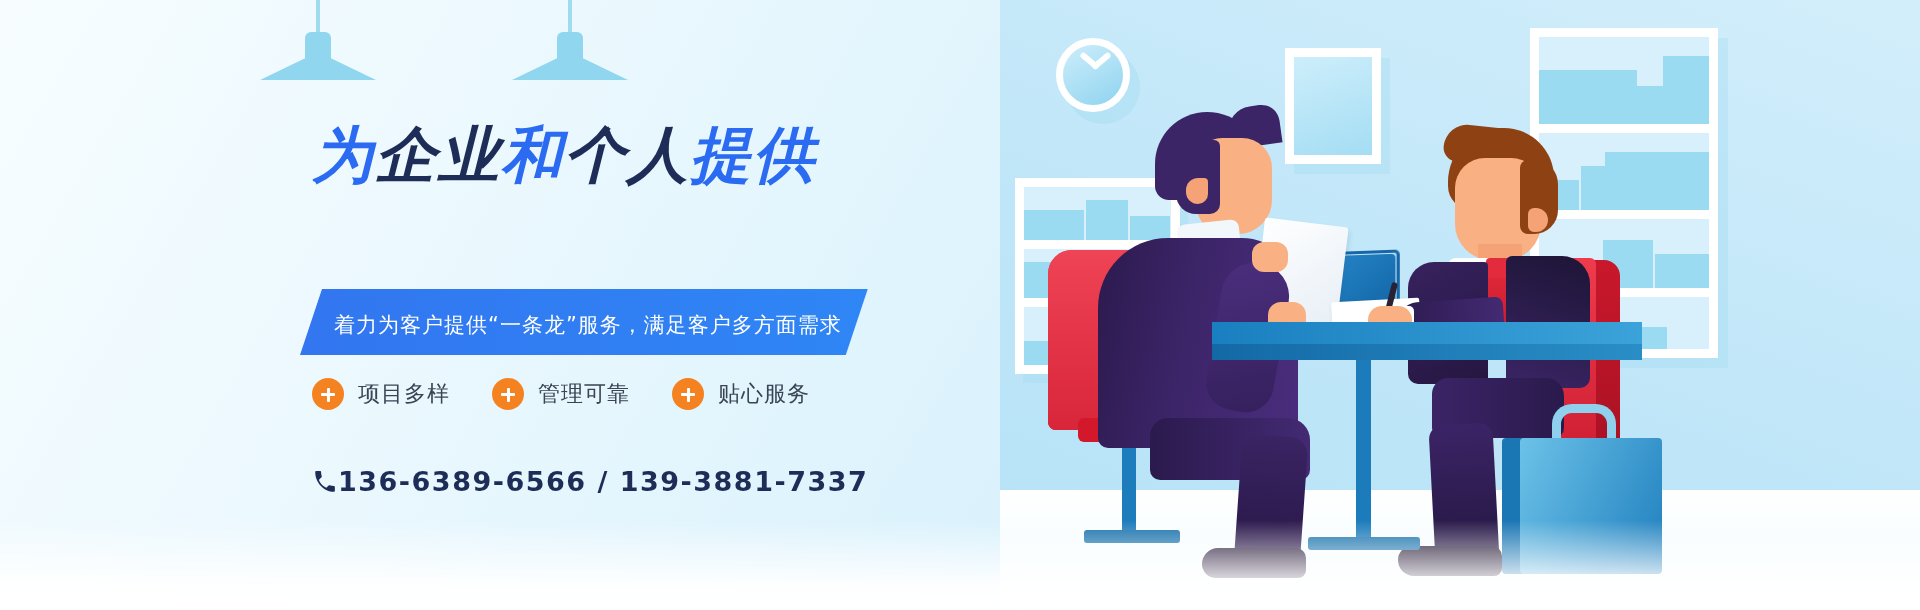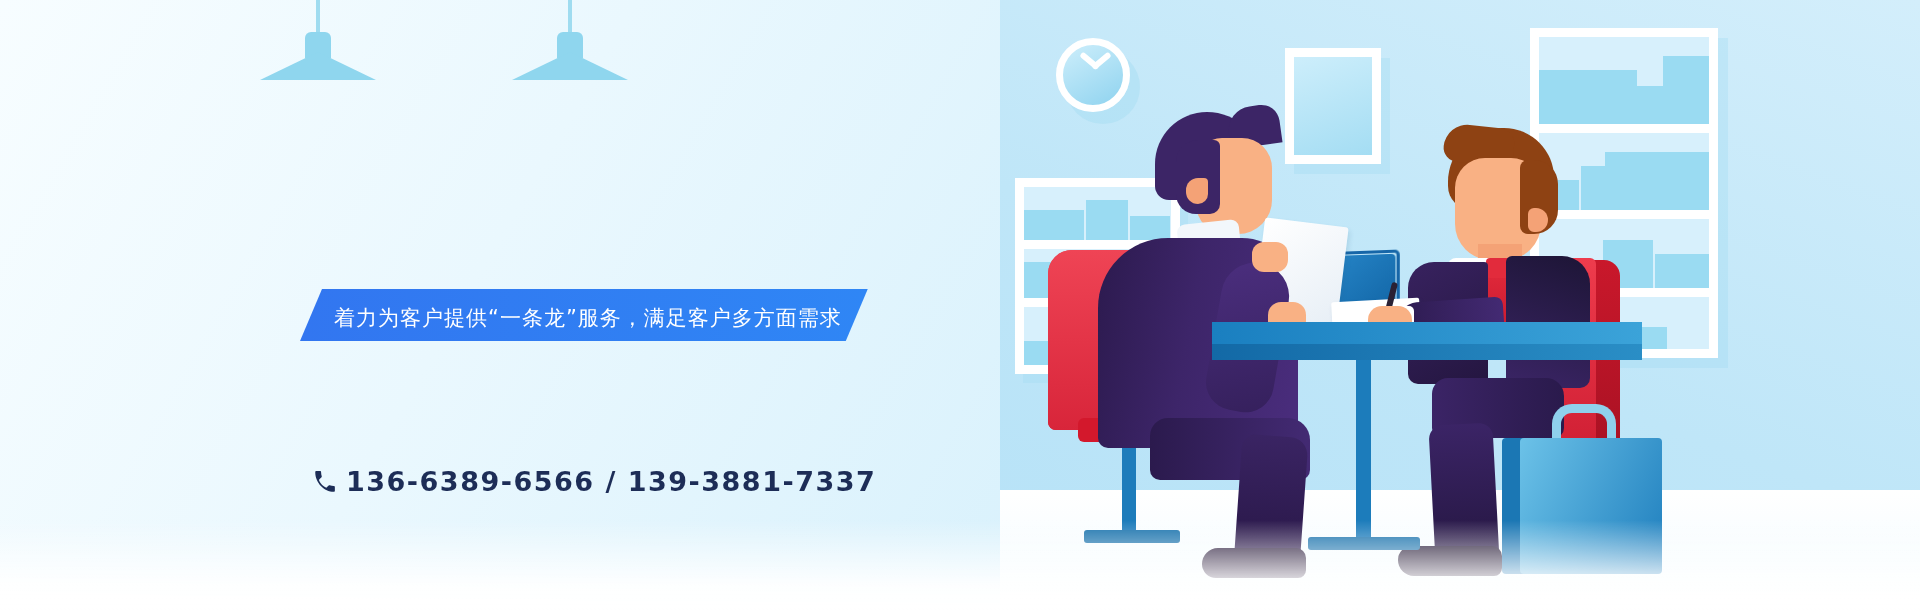--- a/index.html
+++ b/index.html
@@ -265,21 +265,21 @@
     letter-spacing:2px;
     font-style:italic;
     white-space:nowrap;
   }
   .headline .line2 { margin-top:4px; }
   .hl-blue { color:#2a6bf2; }
   .hl-navy { color:#1d2d57; }
 
   .ribbon {
     position:absolute; left:300px; top:289px;
-    height:52px;
+    height:66px;
     background: linear-gradient(90deg,#3276f0,#2f86f5);
     display:flex; align-items:center;
     padding:6px 26px 0 34px;
     clip-path: polygon(22px 0, 100% 0, calc(100% - 22px) 100%, 0 100%);
   }
   .ribbon-text {
     color:#ffffff; font-size:21px; letter-spacing:1px;
     font-family:"DejaVu Sans","Liberation Sans", sans-serif;
     white-space:nowrap;
   }
@@ -295,21 +295,21 @@
     content:""; position:absolute; background:#fff; border-radius:1px;
   }
   .feat-dot::before { left:9px; top:15px; width:14px; height:3px; }
   .feat-dot::after  { left:14.5px; top:9.5px; width:3px; height:14px; }
   .feat-label {
     font-size:22px; color:#3a4454; letter-spacing:1px;
     font-family:"DejaVu Sans","Liberation Sans", sans-serif;
     white-space:nowrap;
   }
 
-  .phone-row { position:absolute; left:312px; top:466px; display:flex; align-items:center; gap:8px; }
+  .phone-row { position:absolute; left:312px; top:466px; display:flex; align-items:center; gap:0; }
   .phone-icon { width:26px; height:26px; flex:none; }
   .phone-number {
     font-family:"DejaVu Sans","Liberation Sans", sans-serif;
     font-weight:bold; font-size:27px; letter-spacing:1.5px; color:#1d2d57;
     white-space:nowrap;
   }
 </style>
 </head>
 <body>
 
@@ -447,26 +447,43 @@
 
   <div class="bag-handle"></div>
   <div class="bag-side"></div>
   <div class="bag-body"></div>
 
   <div class="bottom-fade"></div>
 
   <div class="content">
 
     <div class="headline">
+      <div class="line line1">
+        <span class="hl-blue">为</span><span class="hl-navy">企业</span><span class="hl-blue">和</span><span class="hl-navy">个人</span><span class="hl-blue">提供</span>
+      </div>
     </div>
 
     <div class="ribbon">
       <span class="ribbon-text">着力为客户提供“一条龙”服务，满足客户多方面需求</span>
     </div>
 
+    <div class="features">
+      <div class="feature">
+        <span class="feat-dot"></span>
+        <span class="feat-label">项目多样</span>
+      </div>
+      <div class="feature">
+        <span class="feat-dot"></span>
+        <span class="feat-label">管理可靠</span>
+      </div>
+      <div class="feature">
+        <span class="feat-dot"></span>
+        <span class="feat-label">贴心服务</span>
+      </div>
+    </div>
 
     <div class="phone-row">
       <span class="phone-icon">
         <svg viewBox="0 0 24 24" width="26" height="26" aria-hidden="true">
           <path fill="#1d2d57" d="M6.6 10.8c1.5 2.9 3.7 5.1 6.6 6.6l2.2-2.2c.3-.3.7-.4 1-.2 1.2.4 2.4.6 3.7.6.6 0 1 .4 1 1V20c0 .6-.4 1-1 1C11.3 21 3 12.7 3 2.9c0-.6.4-1 1-1h3.4c.6 0 1 .4 1 1 0 1.3.2 2.5.6 3.7.1.4 0 .8-.2 1l-2.2 2.2z"></path>
         </svg>
       </span>
       <span class="phone-number">136-6389-6566 / 139-3881-7337</span>
     </div>
 

